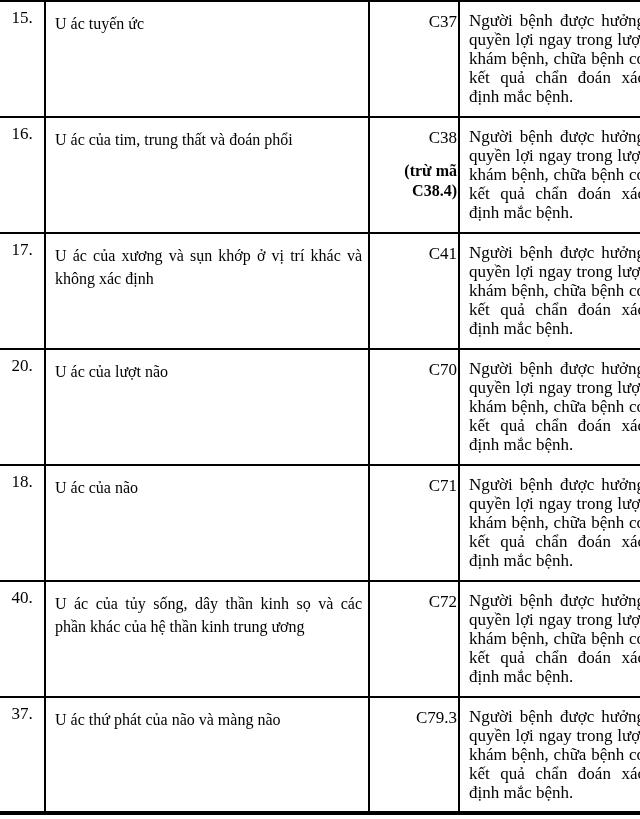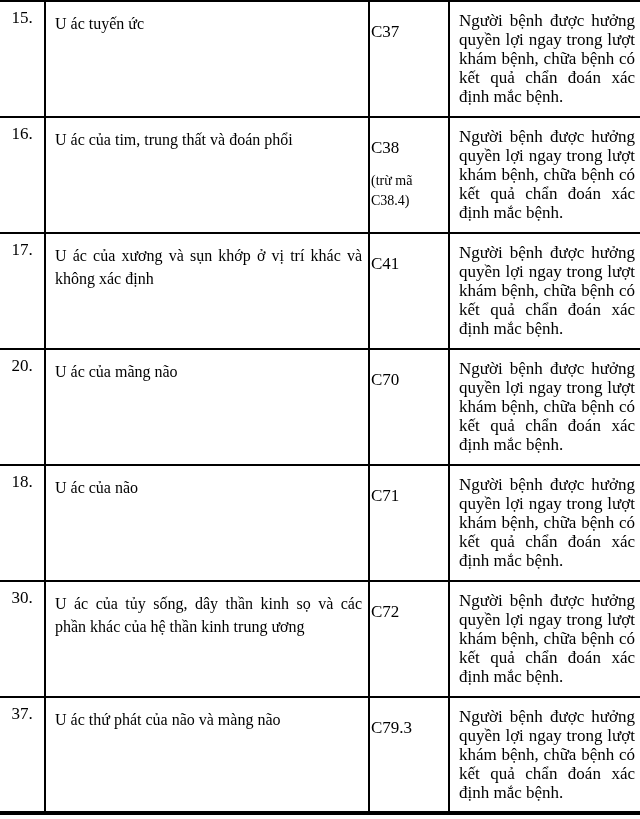--- a/index.html
+++ b/index.html
@@ -32,36 +32,37 @@
     font-size: 17px;
   }
   td.c-disease {
     width: 324px;
     text-align: justify;
     padding: 10px 6px 4px 9px;
     font-size: 16px;
     line-height: 23px;
   }
   td.c-code {
-    width: 80px;
-    text-align: left;
-    padding-top: 20px;
+    width: 90px;
+    text-align: right;
+    padding-top: 10px;
     font-size: 17px;
     line-height: 20px;
   }
   td.c-benefit {
     width: 193px;
     text-align: justify;
     padding: 9px 6px 4px 9px;
     font-size: 17px;
     line-height: 19px;
   }
   .code-note {
     margin-top: 13px;
-    font-size: 14px;
+    font-size: 16px;
+    font-weight: bold;
   }
   tr:last-child td {
     border-bottom: 4px solid #000;
   }
 </style>
 </head>
 <body>
 
 <table class="doc-table">
   <tbody>
@@ -87,38 +88,38 @@
       <td class="c-no">17.</td>
       <td class="c-disease">U ác của xương và sụn khớp ở vị trí khác và không xác định</td>
       <td class="c-code">
         <div>C41</div>
         <div class="code-note"></div>
       </td>
       <td class="c-benefit">Người bệnh được hưởng quyền lợi ngay trong lượt khám bệnh, chữa bệnh có kết quả chẩn đoán xác định mắc bệnh.</td>
     </tr>
     <tr>
       <td class="c-no">20.</td>
-      <td class="c-disease">U ác của mãng não</td>
+      <td class="c-disease">U ác của lượt não</td>
       <td class="c-code">
         <div>C70</div>
         <div class="code-note"></div>
       </td>
       <td class="c-benefit">Người bệnh được hưởng quyền lợi ngay trong lượt khám bệnh, chữa bệnh có kết quả chẩn đoán xác định mắc bệnh.</td>
     </tr>
     <tr>
       <td class="c-no">18.</td>
       <td class="c-disease">U ác của não</td>
       <td class="c-code">
         <div>C71</div>
         <div class="code-note"></div>
       </td>
       <td class="c-benefit">Người bệnh được hưởng quyền lợi ngay trong lượt khám bệnh, chữa bệnh có kết quả chẩn đoán xác định mắc bệnh.</td>
     </tr>
     <tr>
-      <td class="c-no">30.</td>
+      <td class="c-no">40.</td>
       <td class="c-disease">U ác của tủy sống, dây thần kinh sọ và các phần khác của hệ thần kinh trung ương</td>
       <td class="c-code">
         <div>C72</div>
         <div class="code-note"></div>
       </td>
       <td class="c-benefit">Người bệnh được hưởng quyền lợi ngay trong lượt khám bệnh, chữa bệnh có kết quả chẩn đoán xác định mắc bệnh.</td>
     </tr>
     <tr>
       <td class="c-no">37.</td>
       <td class="c-disease">U ác thứ phát của não và màng não</td>

